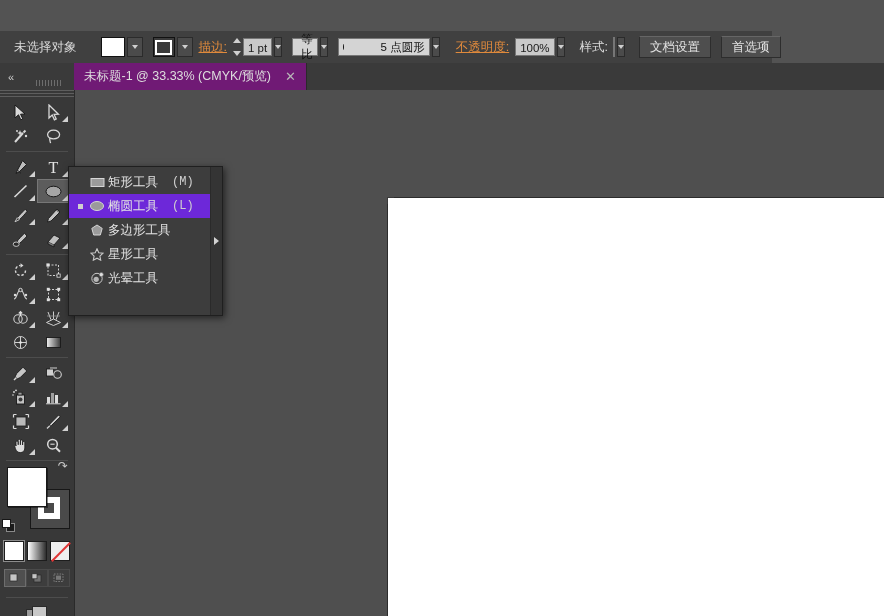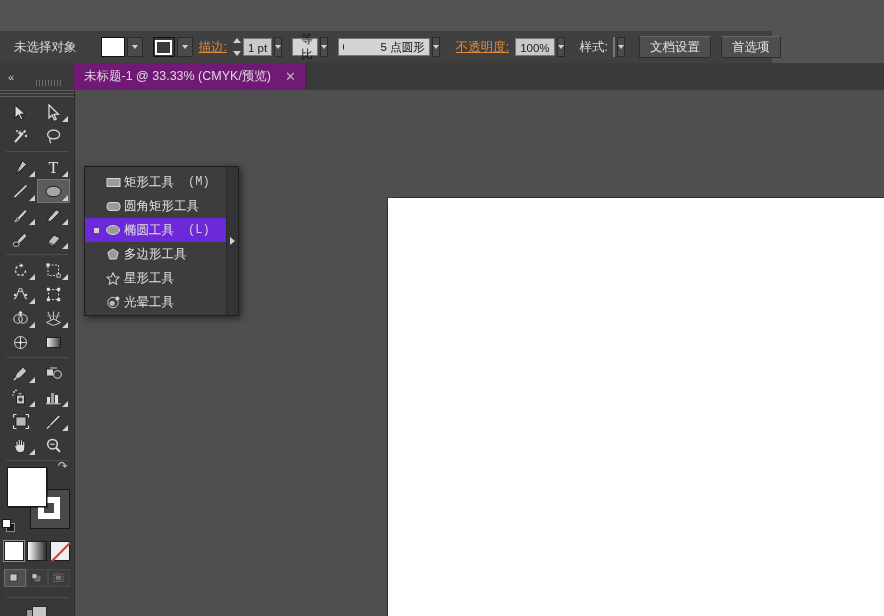--- a/index.html
+++ b/index.html
@@ -224,21 +224,21 @@
     background:#ffffff;
     box-shadow:0 0 0 1px #2c2c2c;
   }
   .artboard:before{
     content:"";position:absolute;left:-1px;top:-1px;width:6px;height:6px;
     border-left:1px solid #3a3a3a;border-top:1px solid #3a3a3a;
   }
 
   
   .flyout{
-    position:absolute;left:84px;top:166px;width:153px;height:148px;
+    position:absolute;left:68px;top:166px;width:153px;height:148px;
     background:#3d3d3d;border:1px solid #1f1f1f;
     box-shadow:2px 2px 7px rgba(0,0,0,.55);
     display:flex;
     text-align:right;
   }
   .flyout-list{flex:1;padding:3px 0;}
   .fitem{
     height:24px;display:flex;align-items:center;padding-left:6px;box-sizing:border-box;
     cursor:default;position:relative;white-space:nowrap;
   }
@@ -626,30 +626,20 @@
         <div class="fbullet"></div>
         <div class="ficon">
           <svg width="15" height="11" viewBox="0 0 15 11">
               <rect x="1" y="1.5" width="13" height="8" fill="#9b9b9b" stroke="#d6d6d6" stroke-width="1"></rect>
             </svg>
         </div>
         <div class="flabel">矩形工具</div>
         <div class="fshort">(M)</div>
       </div>
 
-      <div class="fitem">
-        <div class="fbullet"></div>
-        <div class="ficon">
-          <svg width="15" height="11" viewBox="0 0 15 11">
-              <rect x="1" y="1.5" width="13" height="8" rx="3" ry="3" fill="#9b9b9b" stroke="#d6d6d6" stroke-width="1"></rect>
-            </svg>
-        </div>
-        <div class="flabel">圆角矩形工具</div>
-        <div class="fshort"></div>
-      </div>
 
       <div class="fitem active">
         <div class="fbullet">
             <span></span>
           </div>
         <div class="ficon">
           <svg width="16" height="12" viewBox="0 0 16 12">
               <ellipse cx="8" cy="6" rx="6.5" ry="4.5" fill="#9b9b9b" stroke="#d6d6d6" stroke-width="1"></ellipse>
             </svg>
         </div>

